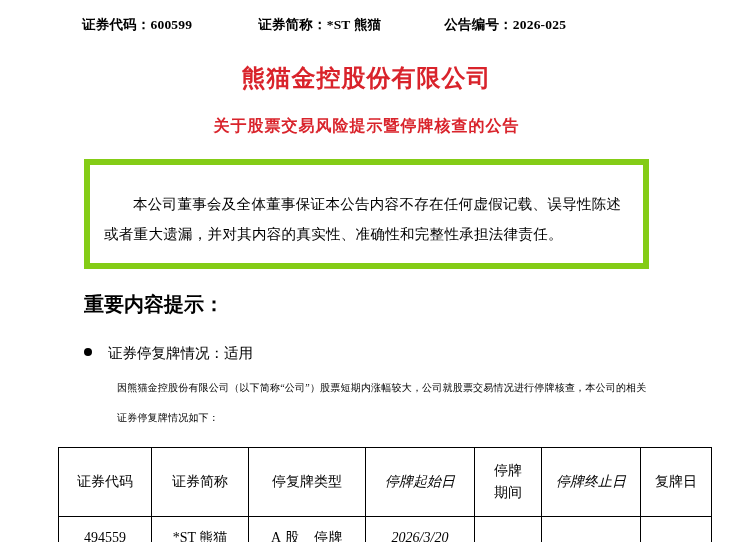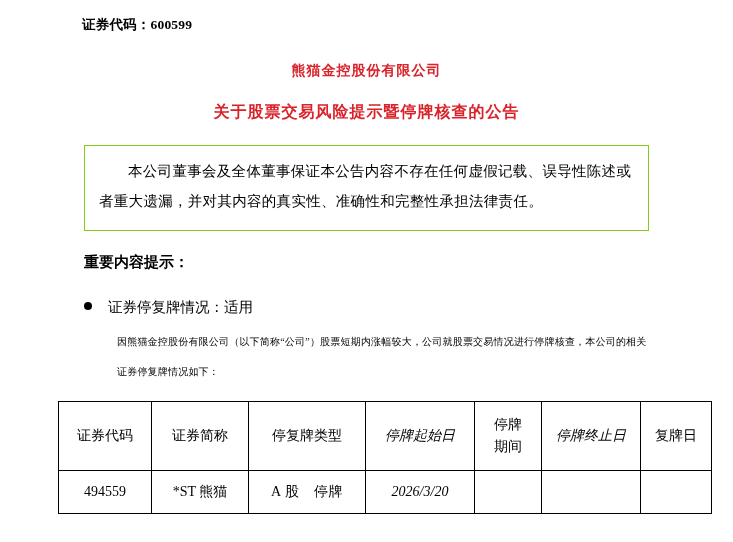--- a/index.html
+++ b/index.html
@@ -38,49 +38,49 @@
   .hc-name { margin-left: 66px; }
   .hc-num  { margin-left: 63px; }
 
   
   .title-block {
     text-align: center;
     color: #d9232b;
     font-weight: bold;
   }
   .title-1 {
-    font-size: 14px;
+    font-size: 24px;
     margin-top: 28px;
     letter-spacing: 1px;
   }
   .title-2 {
     font-size: 16px;
     margin-top: 22px;
     letter-spacing: 1px;
   }
 
   
   .statement-box {
     margin: 22px 84px 0 84px;
-    border: 1px solid #84cc16;
-    padding: 10px 14px 14px 14px;
+    border: 6px solid #84cc16;
+    padding: 24px 14px 14px 14px;
     box-sizing: border-box;
   }
   .statement-box p {
     margin: 0;
     font-size: 14.5px;
     line-height: 30px;
     text-indent: 2em;
     letter-spacing: 0.3px;
   }
 
   
   .notice-heading {
     margin: 22px 0 0 84px;
-    font-size: 15px;
+    font-size: 20px;
     font-weight: bold;
   }
   .bullet-line {
     margin: 26px 0 0 84px;
     font-size: 14.5px;
     display: flex;
     align-items: baseline;
   }
   .bullet-dot {
     display: inline-block;
@@ -140,20 +140,22 @@
     margin-left: 48px;
   }
 </style>
 </head>
 <body>
 
 <div class="page">
 
   <div class="header-row">
     <span class="header-cell hc-code">证券代码：600599</span>
+    <span class="header-cell hc-name">证券简称：*ST 熊猫</span>
+    <span class="header-cell hc-num">公告编号：2026-025</span>
   </div>
 
   <div class="title-block">
     <div class="title-1">熊猫金控股份有限公司</div>
     <div class="title-2">关于股票交易风险提示暨停牌核查的公告</div>
   </div>
 
   <div class="statement-box">
     <p>本公司董事会及全体董事保证本公告内容不存在任何虚假记载、误导性陈述或者重大遗漏，并对其内容的真实性、准确性和完整性承担法律责任。</p>
   </div>

